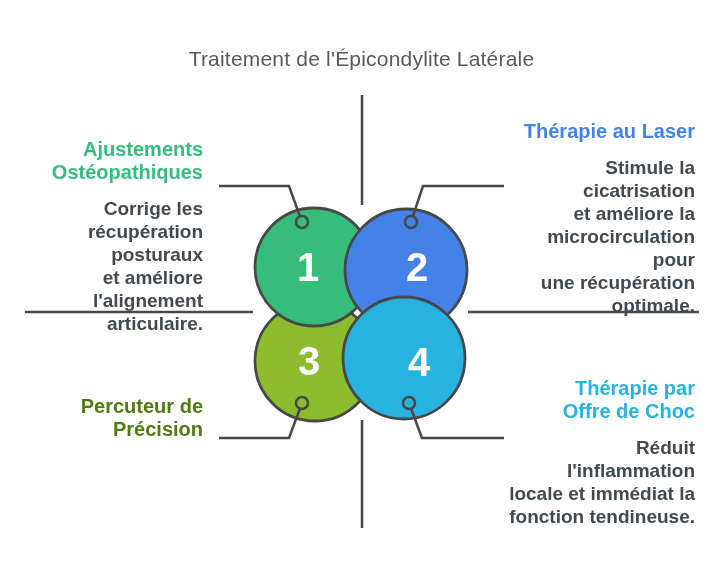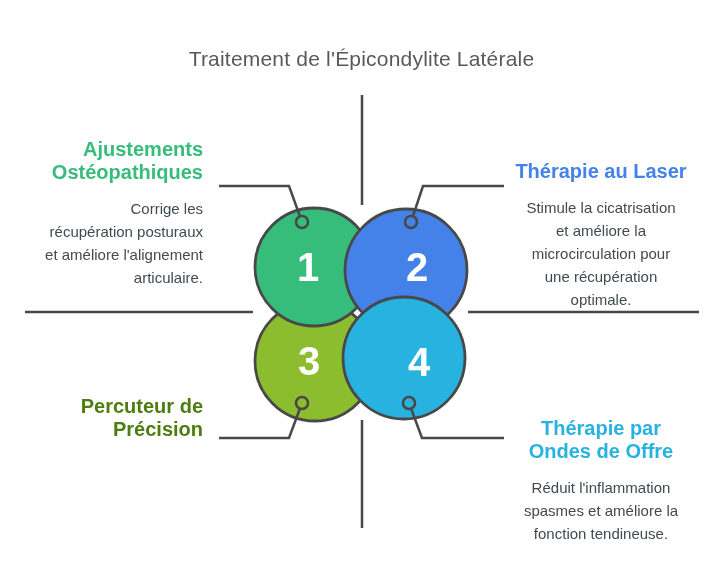--- a/index.html
+++ b/index.html
@@ -56,38 +56,38 @@
   }
   .quad-tl, .quad-bl {
     left: 3px;
     width: 200px;
     text-align: right;
     margin-top: 18px;
   }
   .quad-tr, .quad-br {
     left: 507px;
     width: 188px;
-    text-align: center;
-    margin-top: 40px;
+    text-align: right;
   }
   .quad-tl, .quad-tr { top: 120px; }
   .quad-bl, .quad-br { top: 377px; }
   .qh {
     font-size: 20px;
     line-height: 23px;
     font-weight: 700;
     margin: 0 0 13px 0;
     white-space: pre-line;
   }
   .qb {
-    font-size: 15px;
+    font-size: 19px;
     line-height: 23px;
     margin: 0;
     color: #414a51;
     white-space: pre-line;
+    font-weight: bold;
   }
 </style>
 </head>
 <body>
 
 <div class="canvas">
 
   <h1 class="title" style="color: rgb(87, 89, 91);">Traitement de l'Épicondylite Latérale</h1>
 
   <svg class="diagram-svg" width="723" height="578" viewBox="0 0 723 578">
@@ -136,19 +136,19 @@
 optimale.</p>
   </div>
 
   <div class="quad quad-bl">
     <h2 class="qh" style="color: #4d7c0f;">Percuteur de
 Précision</h2>
   </div>
 
   <div class="quad quad-br">
     <h2 class="qh" style="color: rgb(40, 178, 224);">Thérapie par
-Ondes de Offre</h2>
+Offre de Choc</h2>
     <p class="qb">Réduit l'inflammation
-spasmes et améliore la
+locale et immédiat la
 fonction tendineuse.</p>
   </div>
 
 </div>
 
 </body></html>

